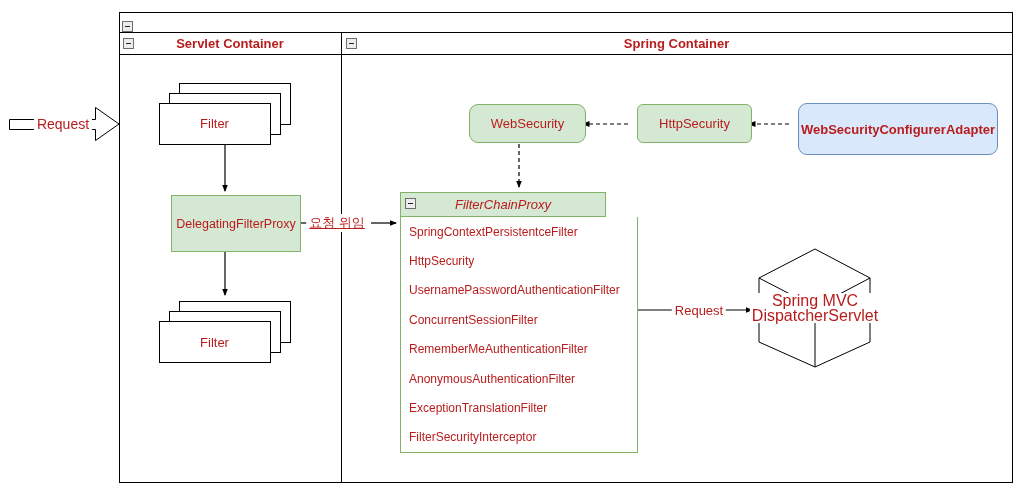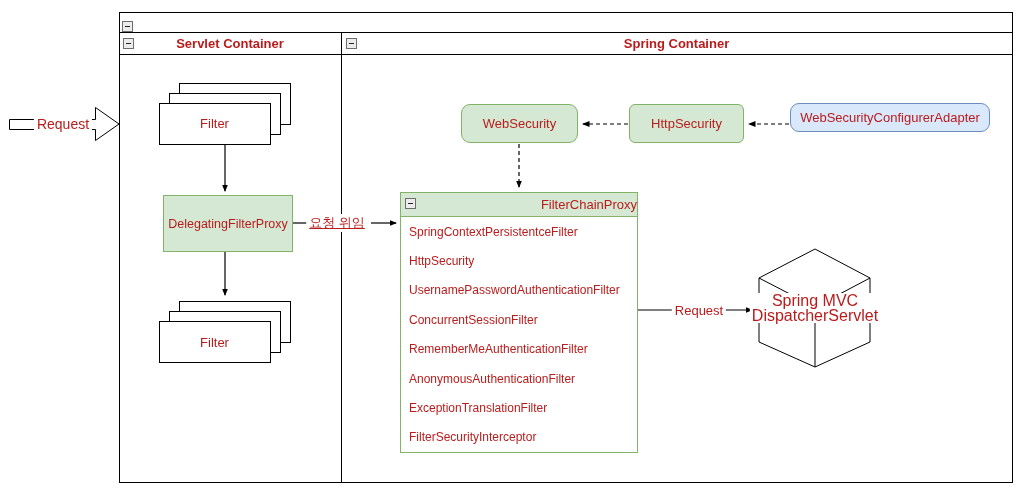--- a/index.html
+++ b/index.html
@@ -19,37 +19,37 @@
 
   
   .lane-title{
     position:absolute;height:22px;display:flex;align-items:center;justify-content:center;
     font-size:13px;font-weight:bold;z-index:2;
   }
 
   
   .node{
     position:absolute;box-sizing:border-box;display:flex;align-items:center;justify-content:center;
-    font-size:13px;white-space:nowrap;z-index:2;
+    font-size:13px;white-space:nowrap;z-index:2;margin-left:8px;
   }
   .green{background:#d5e8d4;border:1px solid #82b366;}
   .blue{background:#dae8fc;border:1px solid #6c8ebf;}
   .rounded{border-radius:9px;}
 
   
   .stack-label{
     position:absolute;width:111px;height:41px;display:flex;align-items:center;justify-content:center;
     font-size:13px;z-index:2;
   }
 
   
   .fcp-header{
-    position:absolute;left:400px;top:192px;width:238px;height:25px;box-sizing:border-box;
+    position:absolute;left:400px;top:192px;width:206px;height:25px;box-sizing:border-box;
     background:#d5e8d4;border:1px solid #82b366;
-    display:flex;align-items:center;justify-content:flex-end;font-size:13px;z-index:2;
+    display:flex;align-items:center;justify-content:center;font-size:13px;z-index:2;font-style:italic;
   }
   .fcp-body{
     position:absolute;left:400px;top:217px;width:238px;height:236px;box-sizing:border-box;
     background:#fff;border:1px solid #82b366;border-top:none;
     display:flex;flex-direction:column;z-index:2;
   }
   .fcp-item{
     flex:1;display:flex;align-items:center;padding-left:8px;
     font-size:12px;white-space:nowrap;
   }
@@ -134,21 +134,21 @@
 
   <div class="edge-label" style="left:63px;top:124px;font-size:14px;">Request</div>
 
   <div class="stack-label" style="left:159px;top:103px;">Filter</div>
   <div class="stack-label" style="left:159px;top:322px;">Filter</div>
 
   <div class="node green" style="left:163px;top:195px;width:130px;height:57px;font-size:12.5px;">DelegatingFilterProxy</div>
 
   <div class="node green rounded" style="left:461px;top:104px;width:117px;height:39px;">WebSecurity</div>
   <div class="node green rounded" style="left:629px;top:104px;width:115px;height:39px;border-radius:6px;">HttpSecurity</div>
-  <div class="node blue rounded" style="left:790px;top:103px;width:200px;height:29px;">WebSecurityConfigurerAdapter</div>
+  <div class="node blue rounded" style="left:790px;top:103px;width:200px;height:52px;font-weight:bold;">WebSecurityConfigurerAdapter</div>
 
   <div class="fcp-header">
     <span>FilterChainProxy</span>
   </div>
   <div class="fcp-body">
     <div class="fcp-item">SpringContextPersistentceFilter</div>
     <div class="fcp-item">HttpSecurity</div>
     <div class="fcp-item">UsernamePasswordAuthenticationFilter</div>
     <div class="fcp-item">ConcurrentSessionFilter</div>
     <div class="fcp-item">RememberMeAuthenticationFilter</div>

